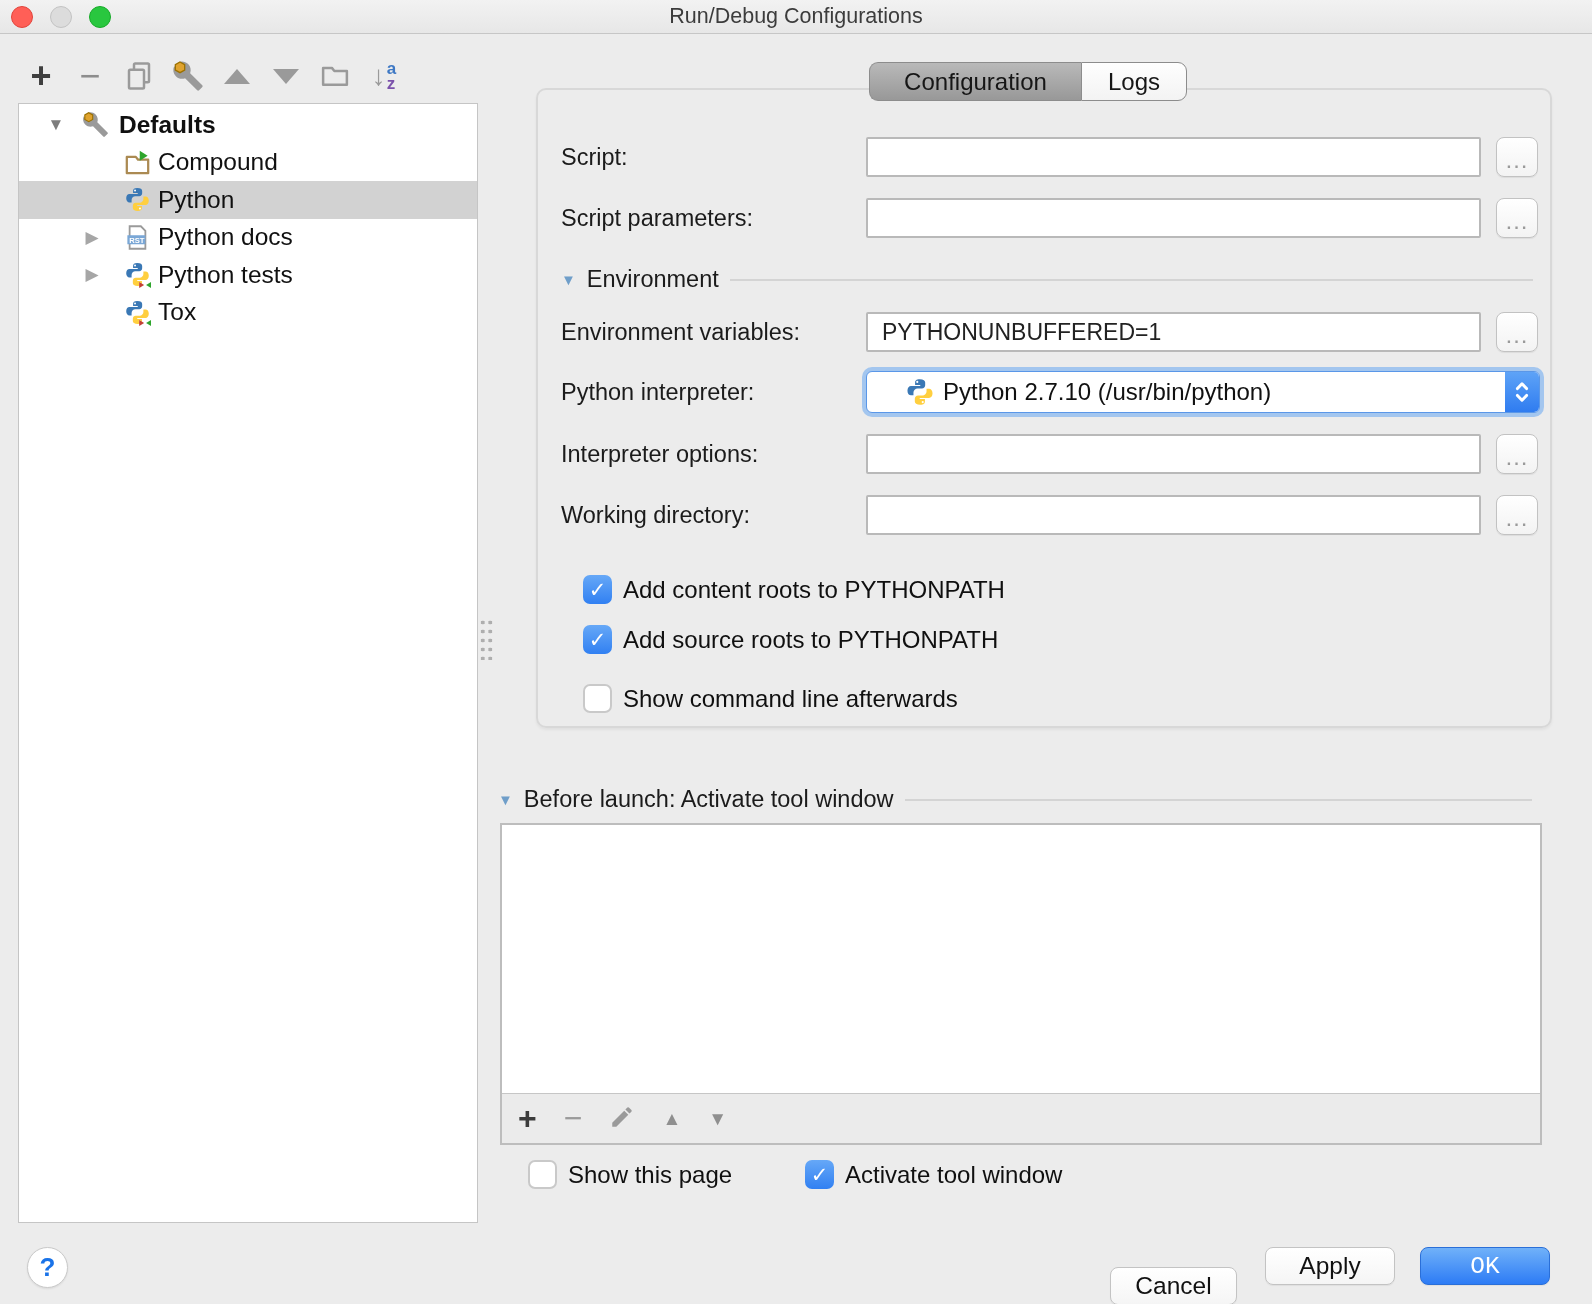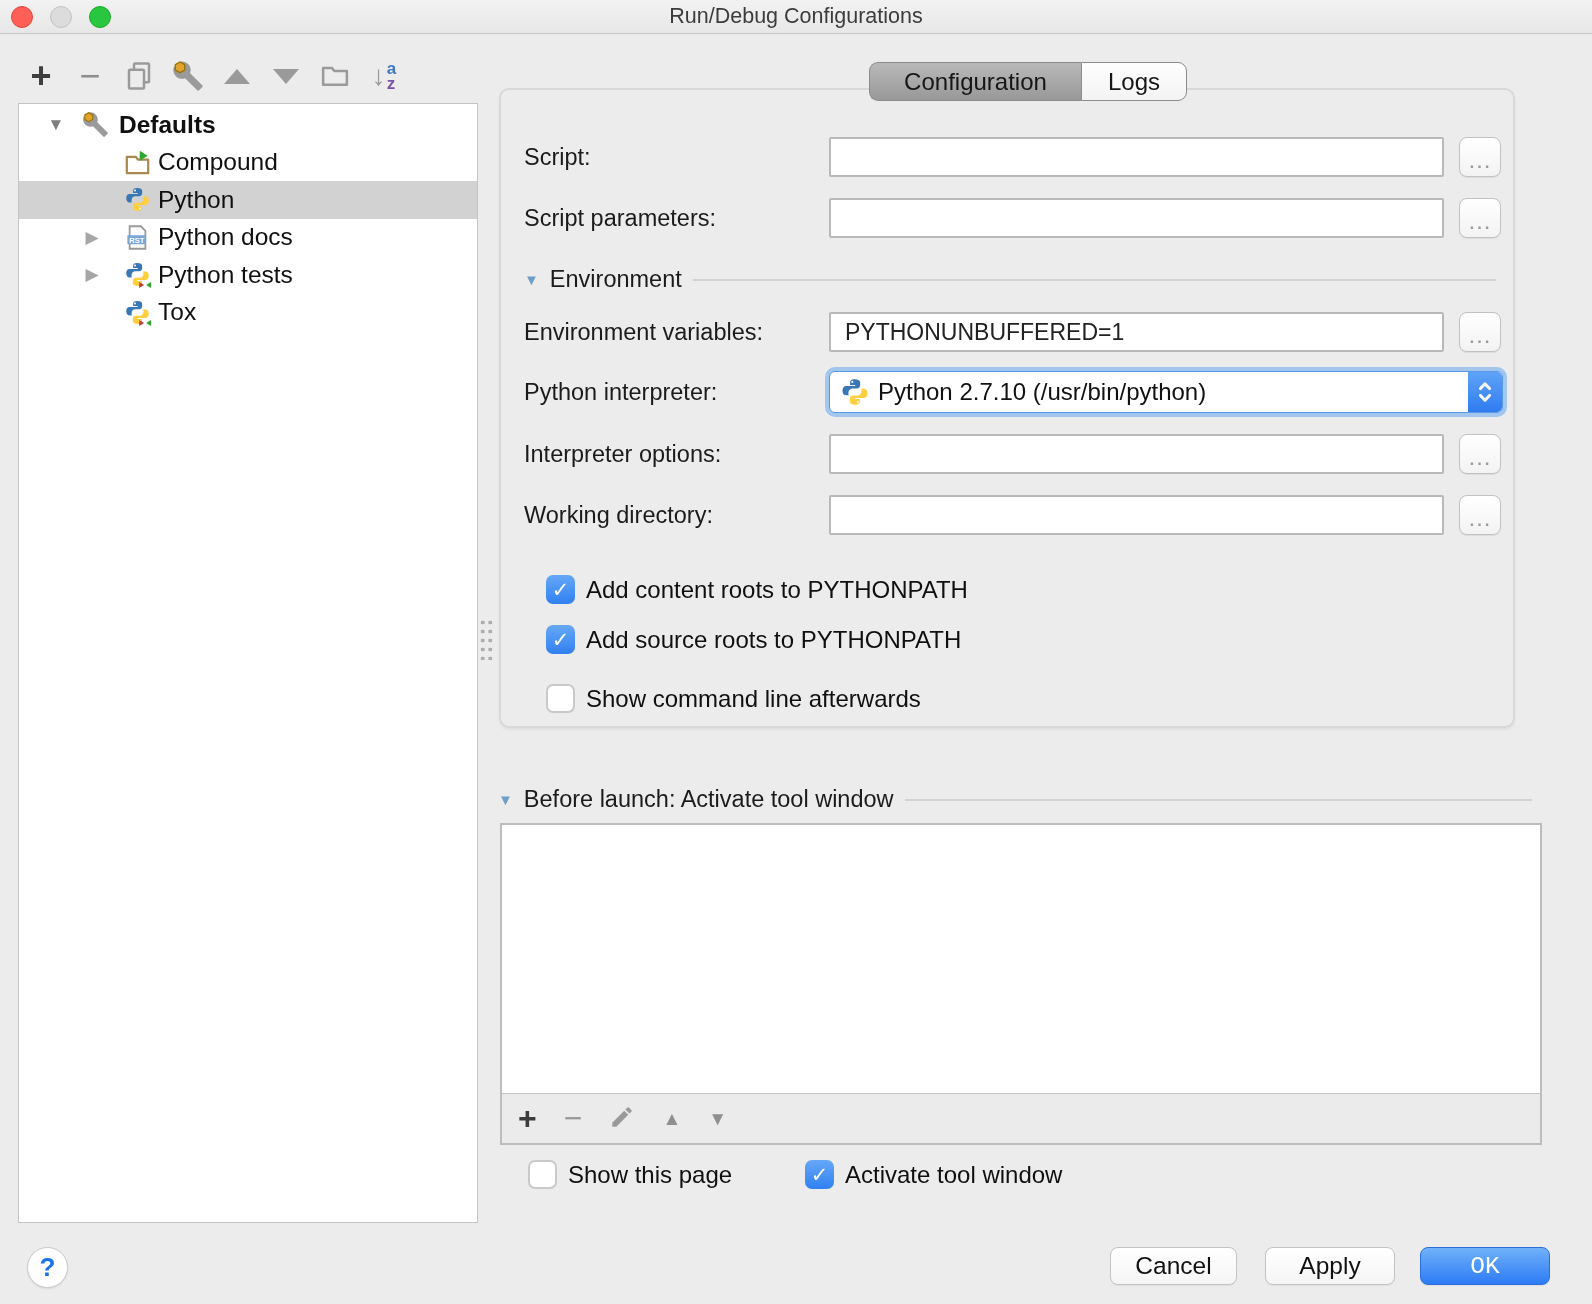--- a/index.html
+++ b/index.html
@@ -74,21 +74,21 @@
     width:212px; background:linear-gradient(#b9b9b9,#989898);
     border-radius:9px 0 0 9px; border-right:none;
   }
   .tab.unsel {
     width:106px; background:linear-gradient(#fefefe,#f3f3f3);
     border-radius:0 9px 9px 0;
   }
 
   
   .config-panel {
-    left:499px; top:88px; width:1016px; height:640px;
+    left:536px; top:88px; width:1016px; height:640px;
     border:2px solid #d8d8d8; border-radius:10px;
     box-shadow:0 2px 3px rgba(0,0,0,.05);
   }
   .flabel { position:absolute; left:23px; font-size:23.5px; color:#1b1b1b; line-height:40px; white-space:nowrap; }
   .field {
     position:absolute; left:328px; width:615px; height:40px;
     background:#fff; border:2px solid #b9b9b9; border-radius:2px;
     font-size:23px; padding:0 14px; color:#222;
     font-family:"Liberation Sans","DejaVu Sans",sans-serif;
   }
@@ -103,21 +103,21 @@
   }
   .sect-head { position:absolute; display:flex; align-items:center; gap:11px; }
   .sect-tri { font-size:15px; color:#6f9ec9; }
   .sect-text { font-size:23.5px; color:#1b1b1b; white-space:nowrap; }
   .sect-line { flex:1; height:2px; background:#d4d4d4; }
 
   
   .combo {
     position:absolute; left:328px; top:281px; width:674px; height:42px;
     background:#fff; border:1px solid #5a97e8; border-radius:6px;
-    box-shadow:0 0 0 4px #a3c6ef; display:flex; align-items:center; overflow:hidden;
+    box-shadow:0 0 0 4px #a3c6ef; display:flex; align-items:center; overflow:hidden;padding-left:28px;
   }
   .combo .ctext { font-size:24px; color:#111; margin-left:8px; white-space:nowrap; }
   .combo .cicon { margin-left:10px; width:30px; height:30px; flex:none; }
   .stepper {
     margin-left:auto; width:34px; height:42px; flex:none;
     background:linear-gradient(#5fa4f7,#2e7bf0);
     display:flex; align-items:center; justify-content:center;
   }
 
   
@@ -154,21 +154,21 @@
   
   .footer-row { left:0; top:1158px; width:1592px; height:34px; }
 
   
   .btn {
     position:absolute; top:1247px; height:38px; border-radius:8px;
     font-size:24.5px; display:flex; align-items:center; justify-content:center;
     border:1px solid #c3c3c3; background:linear-gradient(#ffffff,#f5f5f5);
     color:#111; box-shadow:0 1px 1px rgba(0,0,0,.06); cursor:default;
   }
-  .btn.cancel { left:1110px; width:127px; }
+  .btn.cancel { left:1110px; width:127px;margin-top:20px; }
   .btn.apply  { left:1265px; width:130px; }
   .btn.ok {
     left:1420px; width:130px; color:#fff; font-weight:500;
     background:linear-gradient(#70b1f9,#2d7bf5); border:1px solid #2a6fd8;font-family:Liberation Mono, monospace;
   }
   .help-btn {
     left:27px; top:1247px; width:41px; height:41px; border-radius:50%;
     background:#fff; border:1.5px solid #c9c9c9;
     display:flex; align-items:center; justify-content:center;
     font-size:26px; font-weight:700; color:#1a73e8;

